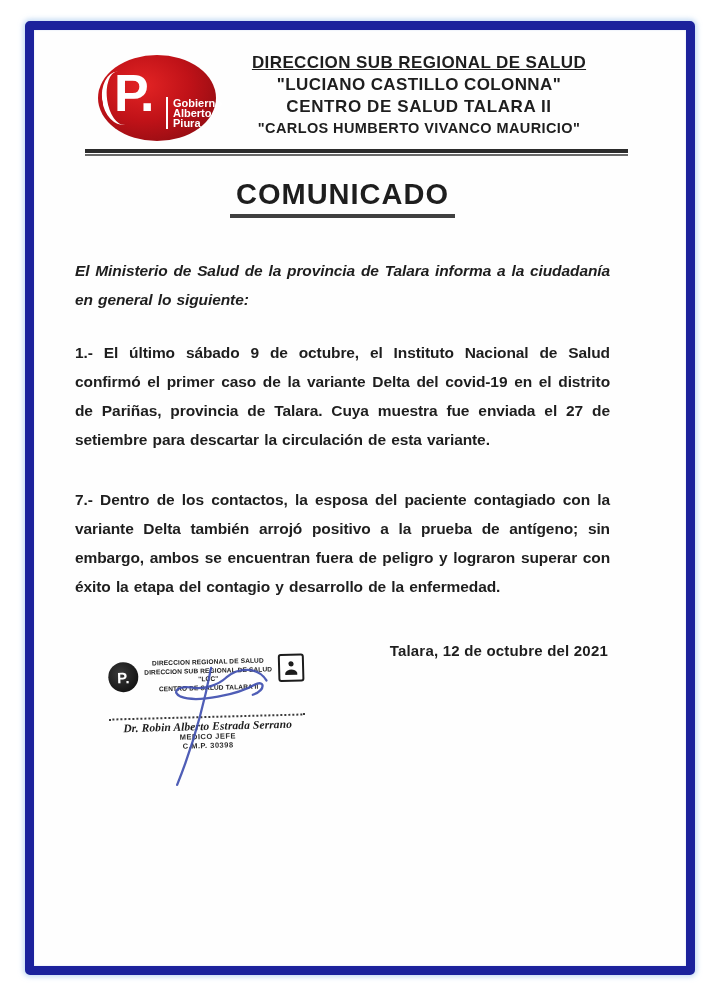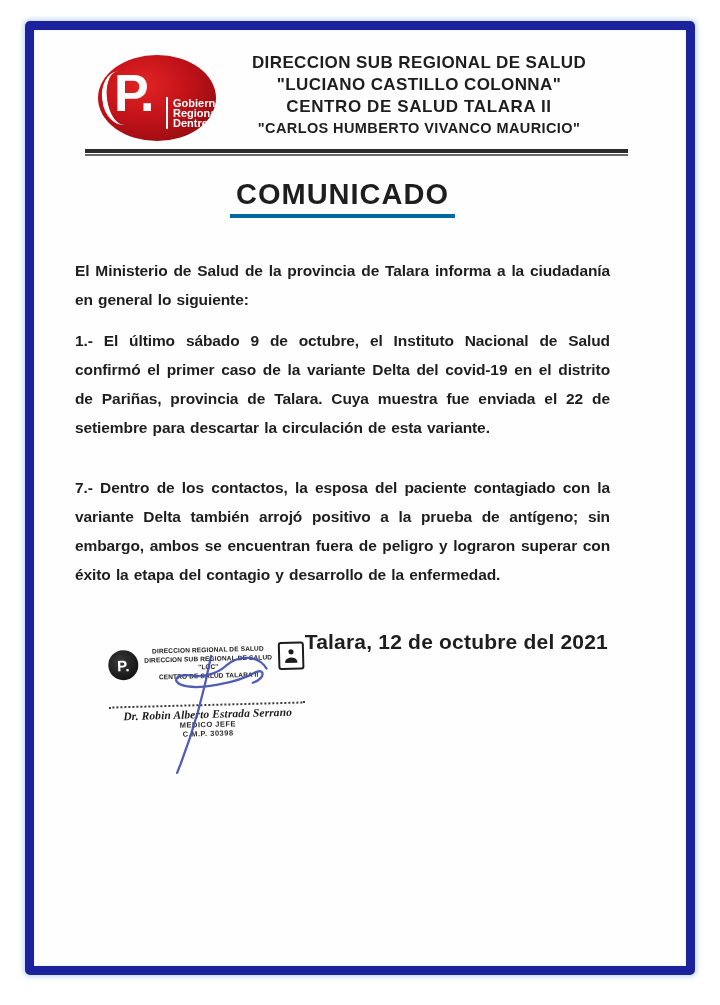--- a/index.html
+++ b/index.html
@@ -35,52 +35,52 @@
     position:absolute; left:16px; top:8px;
     font-size:52px; font-weight:bold; color:#ffffff; letter-spacing:-2px;
     font-family:"Liberation Sans", sans-serif;
   }
   .logo .divider{ position:absolute; left:68px; top:42px; width:2px; height:32px; background:#ffffff; }
   .logo .org{
     position:absolute; left:75px; top:43px;
     font-size:11px; line-height:10px; font-weight:bold; color:#ffffff;
   }
   .header-text { flex:1; text-align:center; padding-left:12px; padding-top:2px; }
-  .header-text .l1 { font-size:17px; font-weight:bold; letter-spacing:.4px; line-height:22px; }
+  .header-text .l1 { font-size:17px; font-weight:bold; letter-spacing:.4px; line-height:22px;text-decoration:underline; }
   .header-text .l2 { font-size:17px; font-weight:bold; letter-spacing:.4px; line-height:22px; }
   .header-text .l3 { font-size:17px; font-weight:bold; letter-spacing:.6px; line-height:22px; }
   .header-text .l4 { font-size:14.5px; font-weight:bold; letter-spacing:.4px; line-height:21px; }
 
   .rule-wrap { margin:8px -18px 0 10px; }
   .rule-thick { height:4px; background:#2b2b2b; }
   .rule-thin  { height:2px; background:#6a6a6a; margin-top:1px; }
 
   
   .title-row { text-align:center; margin-top:22px; }
   .doc-title {
     display:inline-block;
     font-size:29px; font-weight:bold; letter-spacing:1px;
-    border-bottom:4px solid #0369a1; padding:0 6px 3px 6px;
+    border-bottom:4px solid #404040; padding:0 6px 3px 6px;
   }
 
   
   .body-text { margin-top:38px; }
   .body-text p {
     font-size:15.5px; font-weight:bold; line-height:29px;
     text-align:justify; letter-spacing:-.1px;
     word-spacing:1px;
   }
-  .intro { margin-bottom:12px; }
+  .intro { margin-bottom:24px;font-style:italic; }
   .para  { margin-bottom:31px; }
 
   
   .footer { position:relative; height:170px; margin-top:2px; }
   .dateline {
     position:absolute; right:2px; top:10px;
-    font-size:21px; font-weight:bold; letter-spacing:.2px;
+    font-size:15px; font-weight:bold; letter-spacing:.2px;
   }
   .stamp {
     position:absolute; left:34px; top:24px; width:196px;
     transform:rotate(-1.5deg);
   }
   .stamp-top { display:flex; align-items:flex-start; }
   .stamp-logo {
     width:30px; height:30px; border-radius:50%; flex:0 0 auto;
     background:radial-gradient(circle at 40% 38%, #3a3a3a 0%, #141414 75%);
     color:#ffffff; font-weight:bold; font-size:15px;
@@ -109,43 +109,43 @@
 <div class="frame">
   <div class="content">
 
     <div class="header">
       <div class="logo">
         <div class="crescent"></div>
         <div class="p-letter">P.</div>
         <div class="divider"></div>
         <div class="org">
           <div>Gobierno</div>
-          <div>Regional</div>
-          <div>Dentro</div>
+          <div>Alberto</div>
+          <div>Piura</div>
         </div>
       </div>
       <div class="header-text">
         <div class="l1">DIRECCION SUB REGIONAL DE SALUD</div>
         <div class="l2">"LUCIANO CASTILLO COLONNA"</div>
         <div class="l3">CENTRO DE SALUD TALARA II</div>
         <div class="l4">"CARLOS HUMBERTO VIVANCO MAURICIO"</div>
       </div>
     </div>
     <div class="rule-wrap">
       <div class="rule-thick"></div>
       <div class="rule-thin"></div>
     </div>
 
     <div class="title-row">
       <span class="doc-title">COMUNICADO</span>
     </div>
 
     <div class="body-text">
       <p class="intro">El Ministerio de Salud de la provincia de Talara informa a la ciudadanía en general lo siguiente:</p>
-      <p class="para">1.- El último sábado 9 de octubre, el Instituto Nacional de Salud confirmó el primer caso de la variante Delta del covid-19 en el distrito de Pariñas, provincia de Talara. Cuya muestra fue enviada el 22 de setiembre para descartar la circulación de esta variante.</p>
+      <p class="para">1.- El último sábado 9 de octubre, el Instituto Nacional de Salud confirmó el primer caso de la variante Delta del covid-19 en el distrito de Pariñas, provincia de Talara. Cuya muestra fue enviada el 27 de setiembre para descartar la circulación de esta variante.</p>
       <p class="para">7.- Dentro de los contactos, la esposa del paciente contagiado con la variante Delta también arrojó positivo a la prueba de antígeno; sin embargo, ambos se encuentran fuera de peligro y lograron superar con éxito la etapa del contagio y desarrollo de la enfermedad.</p>
     </div>
 
     <div class="footer">
       <div class="dateline">Talara, 12 de octubre del 2021</div>
 
       <div class="stamp">
         <div class="stamp-top">
           <div class="stamp-logo">P.</div>
           <div class="stamp-lines">

